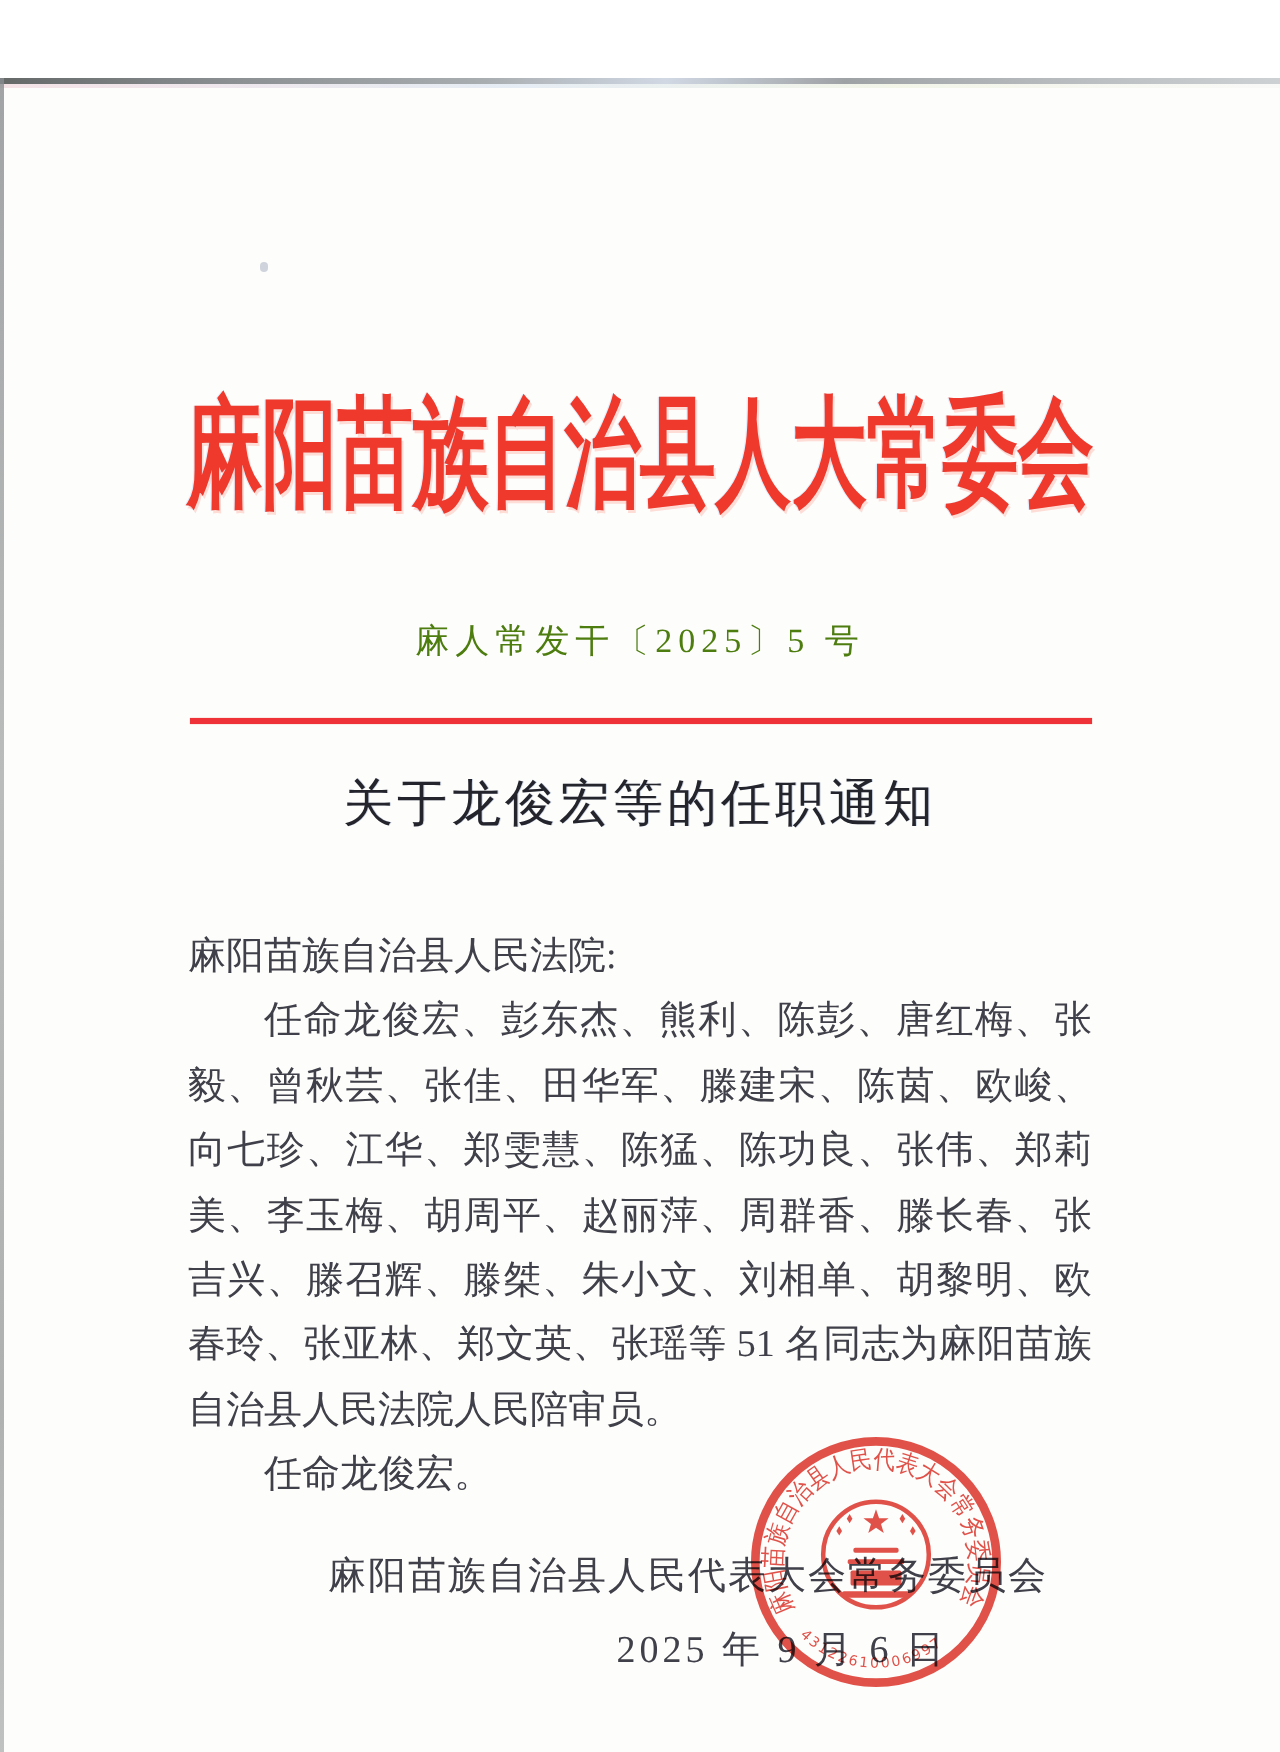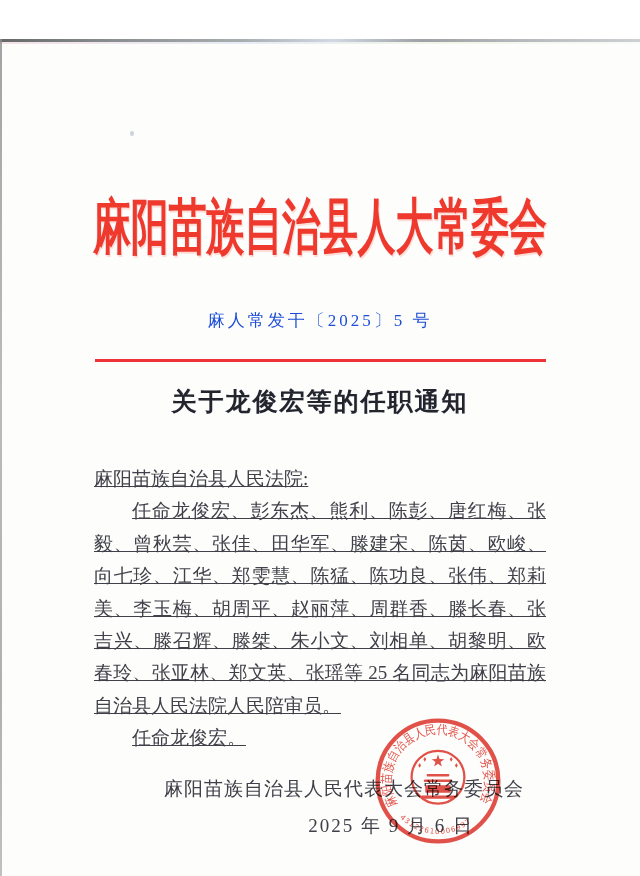--- a/index.html
+++ b/index.html
@@ -33,35 +33,35 @@
     position:absolute;top:138px;left:0;width:640px;height:100px;
     display:flex;align-items:center;justify-content:center;
   }
   .letterhead-text{
     font-size:60px;font-weight:bold;white-space:nowrap;
     transform:scaleX(0.63);transform-origin:center;
     text-shadow:1.5px 1.5px 0 rgba(255,160,150,.35), -1px 0 0 rgba(150,200,255,.25);
   }
   .doc-number{
     position:absolute;top:270px;left:0;width:640px;text-align:center;
-    font-size:17px;letter-spacing:3px;color:#1d4ed8;
+    font-size:17px;letter-spacing:3px;color:#4d7c0f;
   }
   .red-rule{
     position:absolute;top:320px;left:95px;width:451px;height:3px;
     box-shadow:0 0 .5px rgba(240,80,60,.6);
   }
   .subject-title{
     position:absolute;top:346px;left:0;width:640px;text-align:center;
-    font-size:25px;font-weight:bold;color:#24242c;letter-spacing:2px;
+    font-size:25px;font-weight:normal;color:#24242c;letter-spacing:2px;
     text-shadow:.5px 0 0 rgba(60,90,160,.25);
   }
   .body-block{
     position:absolute;top:424px;left:94px;width:452px;
     font-size:19px;line-height:32.4px;color:#40404a;
-    text-align:justify;text-justify:inter-ideograph;text-decoration:underline;
+    text-align:justify;text-justify:inter-ideograph;
   }
   .body-block p{margin:0;}
   .indent{text-indent:2em;}
   .sig-block{
     position:absolute;top:734px;left:94px;width:452px;
     font-size:19px;line-height:31px;color:#40404a;
   }
   .sig-org{text-align:right;padding-right:22px;letter-spacing:1px;}
   .sig-date{text-align:right;padding-right:72px;margin-top:6px;letter-spacing:2px;}
   
@@ -85,21 +85,21 @@
   </div>
 
   <div class="doc-number">麻人常发干〔2025〕5 号</div>
 
   <div class="red-rule" id="red-rule" style="background: rgb(239, 50, 56);"></div>
 
   <div class="subject-title">关于龙俊宏等的任职通知</div>
 
   <div class="body-block">
     <p>麻阳苗族自治县人民法院:</p>
-    <p class="indent">任命龙俊宏、彭东杰、熊利、陈彭、唐红梅、张毅、曾秋芸、张佳、田华军、滕建宋、陈茵、欧峻、向七珍、江华、郑雯慧、陈猛、陈功良、张伟、郑莉美、李玉梅、胡周平、赵丽萍、周群香、滕长春、张吉兴、滕召辉、滕桀、朱小文、刘相单、胡黎明、欧春玲、张亚林、郑文英、张瑶等 25 名同志为麻阳苗族自治县人民法院人民陪审员。</p>
+    <p class="indent">任命龙俊宏、彭东杰、熊利、陈彭、唐红梅、张毅、曾秋芸、张佳、田华军、滕建宋、陈茵、欧峻、向七珍、江华、郑雯慧、陈猛、陈功良、张伟、郑莉美、李玉梅、胡周平、赵丽萍、周群香、滕长春、张吉兴、滕召辉、滕桀、朱小文、刘相单、胡黎明、欧春玲、张亚林、郑文英、张瑶等 51 名同志为麻阳苗族自治县人民法院人民陪审员。</p>
     <p class="indent">任命龙俊宏。</p>
   </div>
 
   <div class="sig-block">
     <div class="sig-org">麻阳苗族自治县人民代表大会常务委员会</div>
     <div class="sig-date">2025 年 9 月 6 日</div>
   </div>
 
   <svg class="seal" viewBox="0 0 140 140">
     <g id="seal-group" fill="#de3a31" stroke="none">

